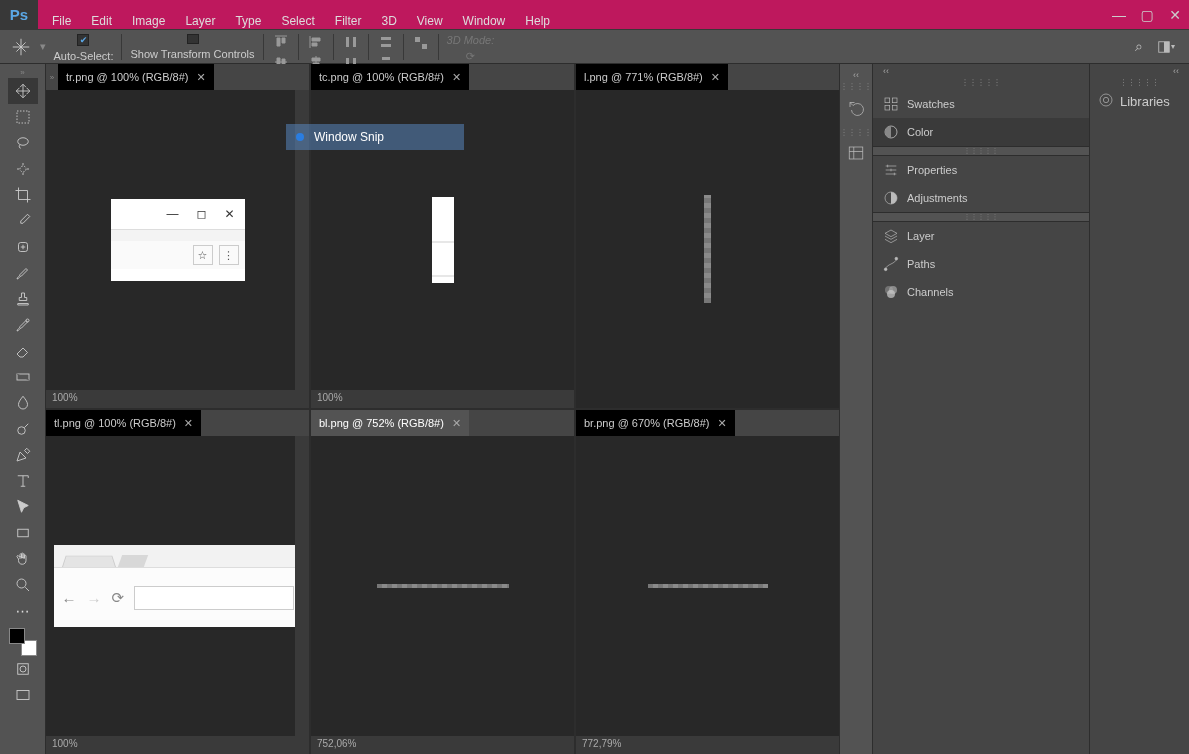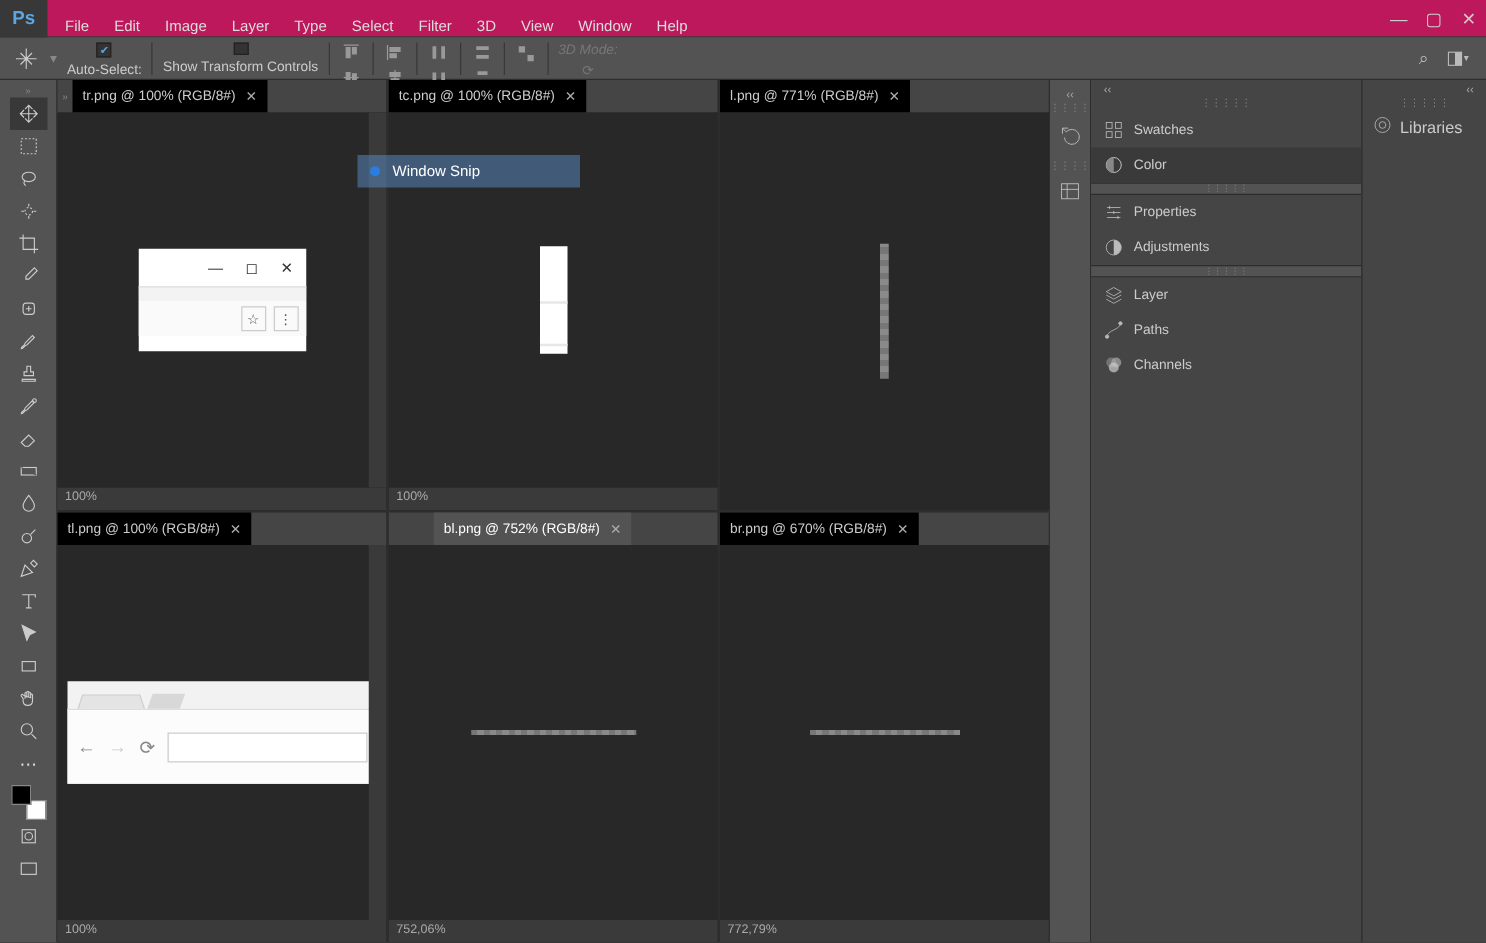--- a/index.html
+++ b/index.html
@@ -35,21 +35,21 @@
 .tool-btn svg { width: 18px; height: 18px; stroke: #ccc; fill: none; stroke-width:1.2;}
 .colorboxes { position:relative; width:28px; height:28px; margin-top:4px;}
 .colorboxes .fg { position:absolute; width:16px; height:16px; background:#000; border:1px solid #888; top:0; left:0;}
 .colorboxes .bg { position:absolute; width:16px; height:16px; background:#fff; border:1px solid #888; bottom:0; right:0;}
 
 .doc-area { flex: 1; display:grid; grid-template-columns:repeat(3, 1fr); grid-template-rows: repeat(2, 1fr); gap:2px; background:#2d2d2d; position:relative;}
 .doc-panel { display:flex; flex-direction:column; background:#2a2a2a;}
 .doc-tabbar { height:26px; background:#454545; display:flex; align-items:center;}
 .doc-tabhandle{ width:12px; height:26px; display:flex; align-items:center; justify-content:center; color:#888; font-size:8px;}
 .doc-tab { height:26px; background:#000000; display:flex; align-items:center; padding:0 8px; gap:6px; color:#ccc; font-size:11px;}
-.doc-tab.active { background:#535353; color:#fff;margin-left:36px;}
+.doc-tab.active { background:#535353; color:#fff;}
 .doc-tab .close { font-size:11px; color:#aaa; margin-left:2px;}
 .doc-canvas { flex:1; background:#282828; display:flex; align-items:center; justify-content:center; position:relative;}
 .doc-status { height:18px; background:#3a3a3a; color:#aaa; font-size:10px; padding:2px 6px;}
 .canvas-content-tr { width:134px; height:82px; background:#fff; position:relative;}
 .ctr-top {height:30px; display:flex; justify-content:flex-end; align-items:center; gap:18px; padding-right:10px; font-size:12px; color:#333;}
 .ctr-bar{height:12px; background:#f3f3f3; border-top:1px solid #ddd;}
 .ctr-addr{height:28px; background:#fafafa; display:flex; align-items:center; justify-content:flex-end; padding-right:6px; gap:6px;}
 .ctr-addr .box{width:20px; height:20px; border:1px solid #ccc; display:flex; align-items:center; justify-content:center; font-size:11px; color:#555;}
 .canvas-content-tc { width:22px; height:86px; background:#fff;}
 .canvas-content-tc .line{height:2px; background:#e7e7e7; margin-top:44px;}

